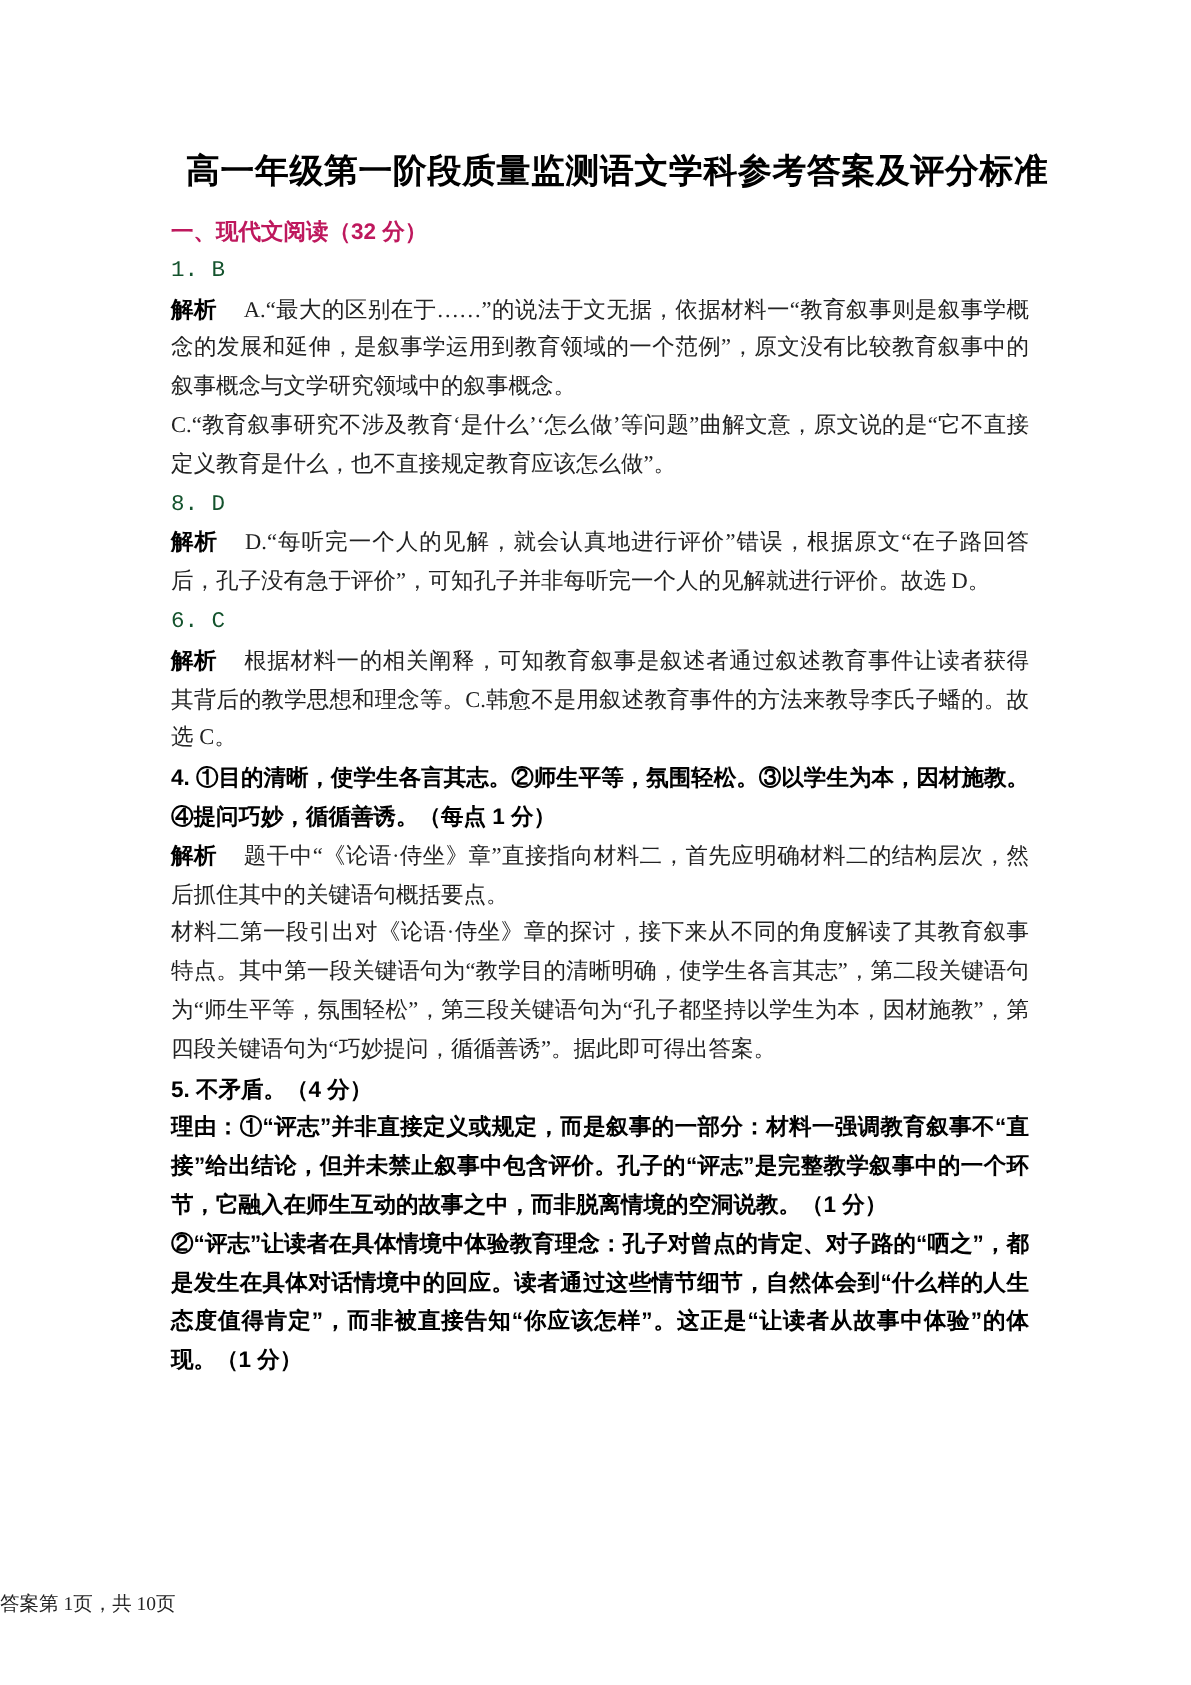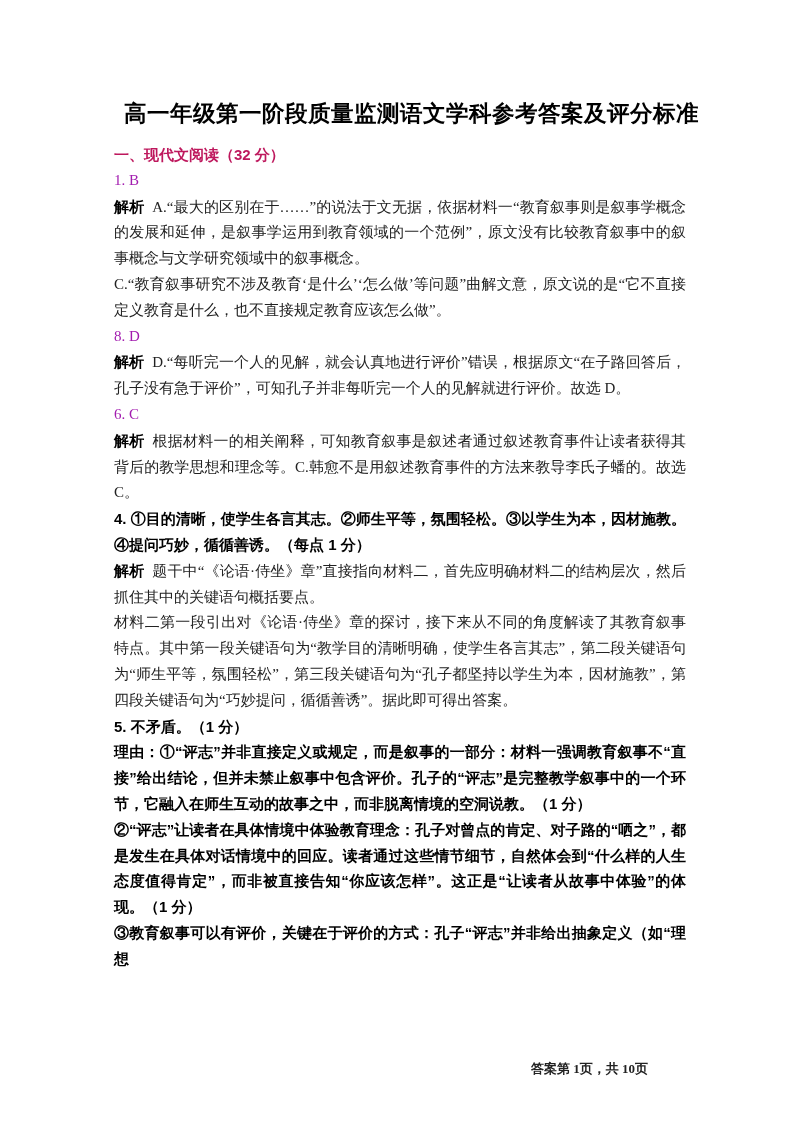--- a/index.html
+++ b/index.html
@@ -41,50 +41,49 @@
     line-height: 25.8px;
     text-align: justify;
     text-justify: inter-character;
   }
   .heading {
     font-family: "Liberation Sans", sans-serif;
     font-weight: 700;
     color: #be185d;
   }
   .ans-serif {
-    font-family: Liberation Serif, serif;
+    font-family: Liberation Mono, monospace;
     font-weight: 400;
-    color: #a21caf;
+    color: #14532d;
   }
   .kai {
     font-family: "Liberation Serif", serif;
     font-weight: 400;
     color: #222222;
   }
   .ans-bold {
     font-family: "Liberation Sans", sans-serif;
     font-weight: 700;
     color: #000000;
   }
   .jiexi-label {
     font-family: "Liberation Sans", sans-serif;
     font-weight: 700;
     color: #000000;
-    margin-right: 8px;
+    margin-right: 18px;
   }
   .page-footer {
     position: absolute;
     left: 0;
     width: 648px;
     top: 1060px;
-    text-align: right;
+    text-align: left;
     font-family: "Liberation Serif", serif;
     font-size: 13px;
     color: #222222;
-    font-weight: bold;
   }
 </style>
 </head>
 <body>
 
 <div class="page">
 
   <div class="doc-title">高一年级第一阶段质量监测语文学科参考答案及评分标准</div>
 
   <div class="content">
@@ -107,25 +106,24 @@
     <p class="ans-serif">6. C</p>
 
     <p class="kai"><span class="jiexi-label">解析</span><span>根据材料一的相关阐释，可知教育叙事是叙述者通过叙述教育事件让读者获得其背后的教学思想和理念等。C.韩愈不是用叙述教育事件的方法来教导李氏子蟠的。故选 C。</span></p>
 
     <p class="ans-bold">4. ①目的清晰，使学生各言其志。②师生平等，氛围轻松。③以学生为本，因材施教。④提问巧妙，循循善诱。（每点 1 分）</p>
 
     <p class="kai"><span class="jiexi-label">解析</span><span>题干中“《论语·侍坐》章”直接指向材料二，首先应明确材料二的结构层次，然后抓住其中的关键语句概括要点。</span></p>
 
     <p class="kai">材料二第一段引出对《论语·侍坐》章的探讨，接下来从不同的角度解读了其教育叙事特点。其中第一段关键语句为“教学目的清晰明确，使学生各言其志”，第二段关键语句为“师生平等，氛围轻松”，第三段关键语句为“孔子都坚持以学生为本，因材施教”，第四段关键语句为“巧妙提问，循循善诱”。据此即可得出答案。</p>
 
-    <p class="ans-bold">5. 不矛盾。（1 分）</p>
+    <p class="ans-bold">5. 不矛盾。（4 分）</p>
 
     <p class="ans-bold">理由：①“评志”并非直接定义或规定，而是叙事的一部分：材料一强调教育叙事不“直接”给出结论，但并未禁止叙事中包含评价。孔子的“评志”是完整教学叙事中的一个环节，它融入在师生互动的故事之中，而非脱离情境的空洞说教。（1 分）</p>
 
     <p class="ans-bold">②“评志”让读者在具体情境中体验教育理念：孔子对曾点的肯定、对子路的“哂之”，都是发生在具体对话情境中的回应。读者通过这些情节细节，自然体会到“什么样的人生态度值得肯定”，而非被直接告知“你应该怎样”。这正是“让读者从故事中体验”的体现。（1 分）</p>
 
-    <p class="ans-bold">③教育叙事可以有评价，关键在于评价的方式：孔子“评志”并非给出抽象定义（如“理想</p>
 
   </div>
 
   <div class="page-footer">答案第 1页，共 10页</div>
 
 </div>
 
 </body></html>

